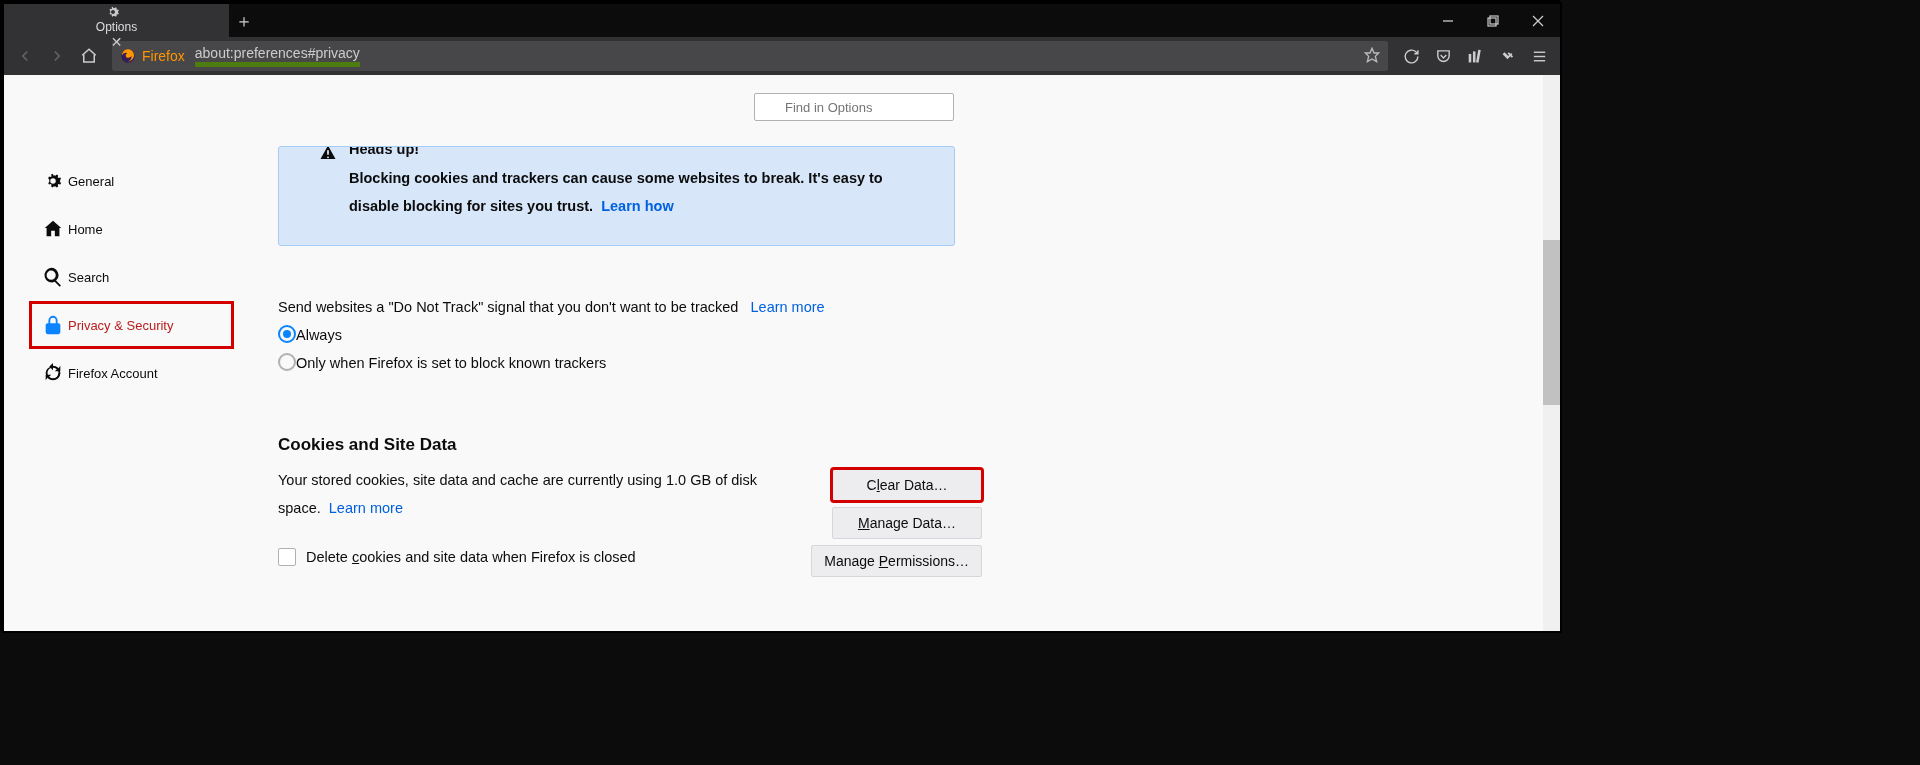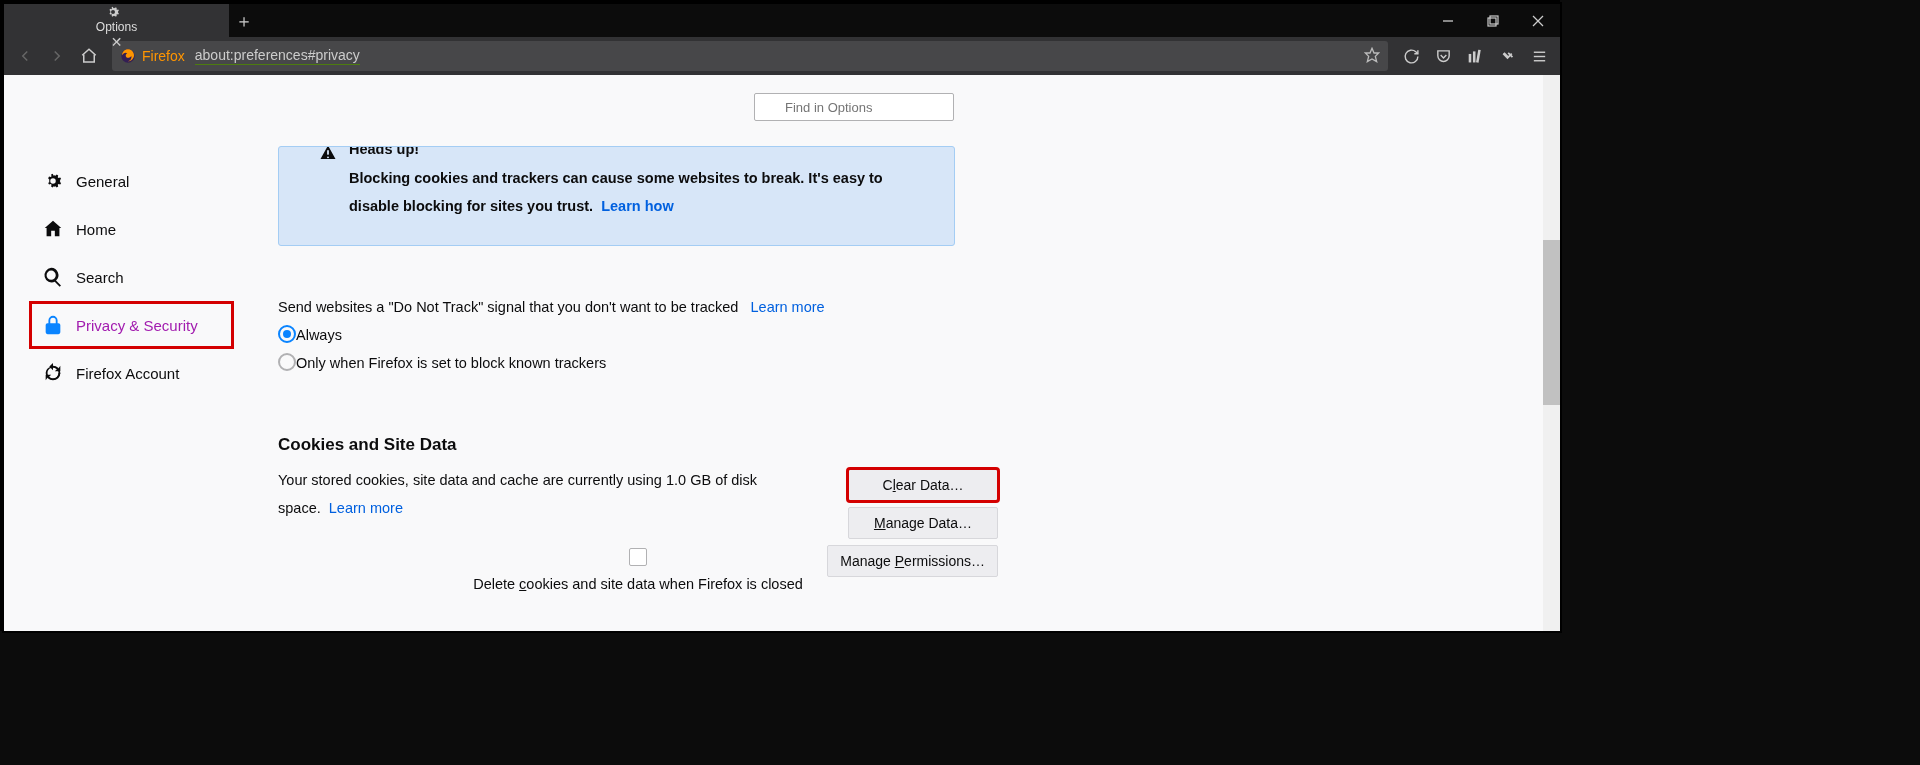--- a/index.html
+++ b/index.html
@@ -17,38 +17,38 @@
 .window-controls { position: absolute; right: 0; top: 0; display: flex; height: 33px; }
 .win-ctrl { width: 45px; display: flex; align-items: center; justify-content: center; color: #ccc; cursor: pointer; }
 
 
 .nav-bar { height: 38px; background: #323234; display: flex; align-items: center; padding: 0 6px; gap: 2px; }
 .nav-btn { width: 30px; height: 30px; display: flex; align-items: center; justify-content: center; color: #bbb; cursor: pointer; border-radius: 3px; }
 .nav-btn.disabled { color: #666; }
 .url-bar { flex: 1; height: 30px; background: #474749; border-radius: 3px; display: flex; align-items: center; padding: 0 8px; margin: 0 6px; color: #ccc; font-size: 14px; }
 .url-ff-icon { width: 16px; height: 16px; margin-right: 6px; }
 .url-ff-text { color: #ff9500; margin-right: 10px; font-size: 14px; }
-.url-path { color: #ccc; font-size: 14px; border-bottom: 1px solid #4d7c0f; padding-bottom: 1px; }
+.url-path { color: #ccc; font-size: 14px; border-bottom: 5px solid #4d7c0f; padding-bottom: 1px; }
 .url-star { margin-left: auto; color: #bbb; }
 
 
 .content { flex: 1; background: #f9f9fa; display: flex; position: relative; overflow: hidden; }
 .vscroll { position: absolute; right: 0; top: 0; bottom: 0; width: 17px; background: #f0f0f0; }
 .vscroll-thumb { position: absolute; right: 0; width: 17px; background: #c1c1c1; top: 165px; height: 165px; }
 
 
 .searchbox { position: absolute; left: 750px; top: 18px; width: 200px; height: 28px; border: 1px solid #b1b1b3; border-radius: 2px; background: #fff; display: flex; align-items: center; padding: 0 24px; }
 .searchbox svg { width: 14px; height: 14px; stroke: #888; fill: none; margin-right: 6px; }
 .searchbox input { border: none; outline: none; font-size: 13px; flex: 1; background: transparent; }
 
 
 .sidebar { width: 238px; padding-top: 82px; }
-.side-item { display: flex; align-items: center; height: 48px; padding-left: 38px; font-size: 15px; color: #0c0c0d; cursor: pointer; gap: 12px; }
+.side-item { display: flex; align-items: center; height: 48px; padding-left: 38px; font-size: 13px; color: #0c0c0d; cursor: pointer; gap: 4px; }
 .side-item svg { width: 22px; height: 22px; }
-.side-item.active { color: #a21caf; text-align: right; }
+.side-item.active { color: #b91c1c; text-align: right; }
 .side-item.active svg { fill: #0a84ff; }
 .side-item.highlighted { outline: 3px solid #d40000; outline-offset: -3px; margin: 0 8px 0 25px; padding-left: 13px; }
 
 
 .main { flex: 1; padding-top: 0; position: relative; color: #0c0c0d; font-size: 14.5px; }
 .infobox { position: absolute; left: 36px; top: 71px; width: 677px; height: 100px; background: #d7e6f8; border: 1px solid #a4cdf4; border-radius: 3px; padding: 0 40px 0 70px; overflow: hidden; }
 .infobox-inner { position: relative; top: -6px; }
 .infobox-icon { position: absolute; left: -30px; top: 3px; }
 .infobox .headsup { font-weight: 700; color: #0c0c0d; font-size: 14.5px; }
 .infobox .bodytext { margin-top: 8px; line-height: 1.9; font-size: 14.5px; font-weight: bold; }
@@ -56,27 +56,27 @@
 
 .dnt-row { position: absolute; left: 36px; top: 224px; }
 .radio-row { display: flex; align-items: flex-end; gap: 0; margin-top: 10px; }
 .radio { width: 18px; height: 18px; border-radius: 50%; border: 2px solid #b1b1b3; display: flex; align-items: center; justify-content: center; cursor: pointer; }
 .radio.checked { border-color: #0a84ff; }
 .radio.checked::after { content: ""; width: 8px; height: 8px; border-radius: 50%; background: #0a84ff; }
 
 .cookies-section { position: absolute; left: 36px; top: 360px; width: 720px; }
 .section-title { font-weight: 700; font-size: 17px; margin-bottom: 12px; }
 .cookies-text { line-height: 1.9; max-width: 500px; }
-.btn-col { position: absolute; right: 0; top: 34px; display: flex; flex-direction: column; gap: 6px; align-items: flex-end; }
+.btn-col { position: absolute; right: 16px; top: 34px; display: flex; flex-direction: column; gap: 6px; align-items: flex-end; }
 .btn { background: #ededf0; border: 1px solid #d7d7db; border-radius: 2px; font-size: 14px; padding: 0 12px; height: 32px; min-width: 150px; display: flex; align-items: center; justify-content: center; cursor: pointer; color: #0c0c0d; }
 .btn.highlighted { outline: 3px solid #d40000; outline-offset: -1px; min-width: 150px; }
 .btn.wide { min-width: 166px; } 
 .u { text-decoration: underline; }
 
-.check-row { display: flex; align-items: center; gap: 10px; margin-top: 26px; flex-direction: column; }
+.check-row { display: flex; align-items: center; gap: 10px; margin-top: 26px; }
 .checkbox { width: 18px; height: 18px; border: 1px solid #b1b1b3; border-radius: 2px; background: #fff; cursor: pointer; }
 </style>
 </head>
 <body>
 
 <div class="window">
 
   <div class="tab-strip">
     <div class="tab">
       <span class="tab-icon">

